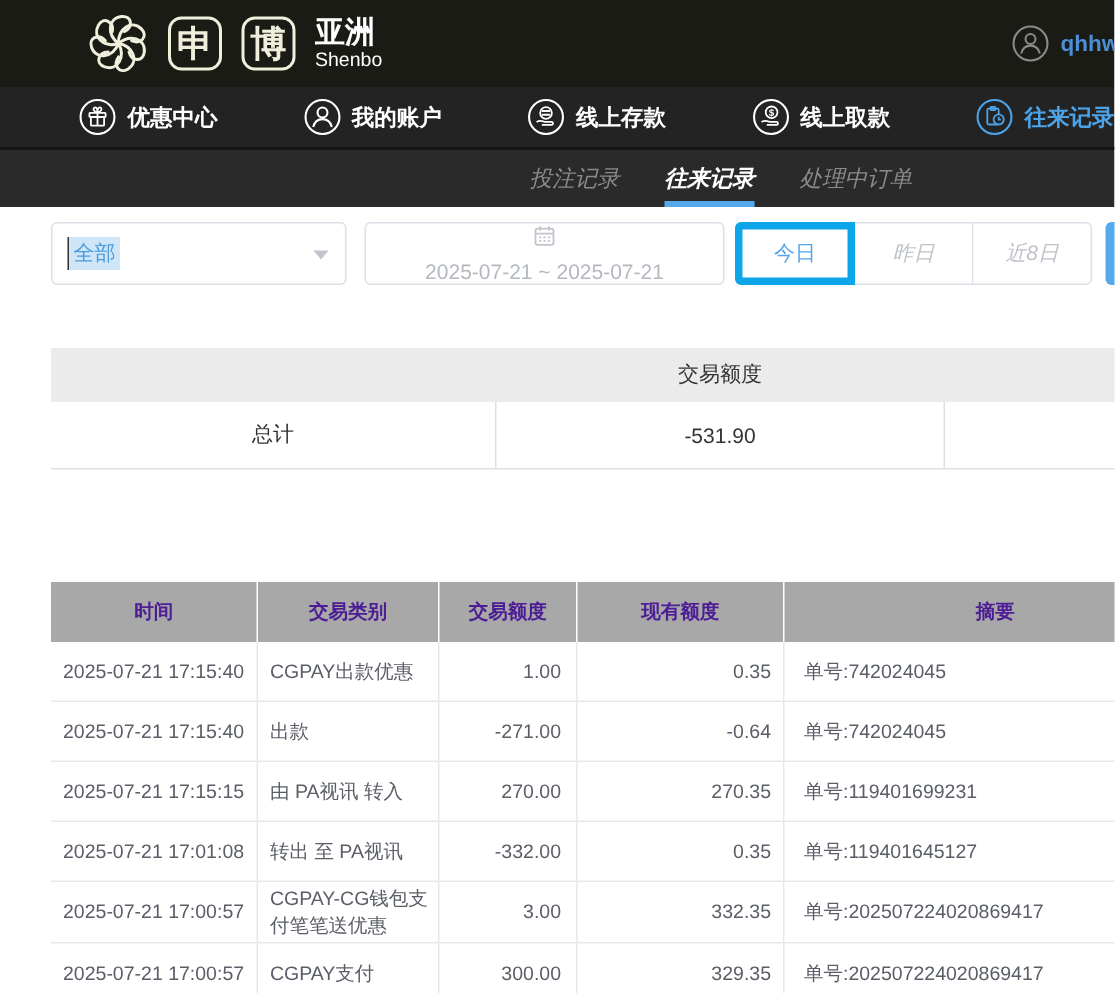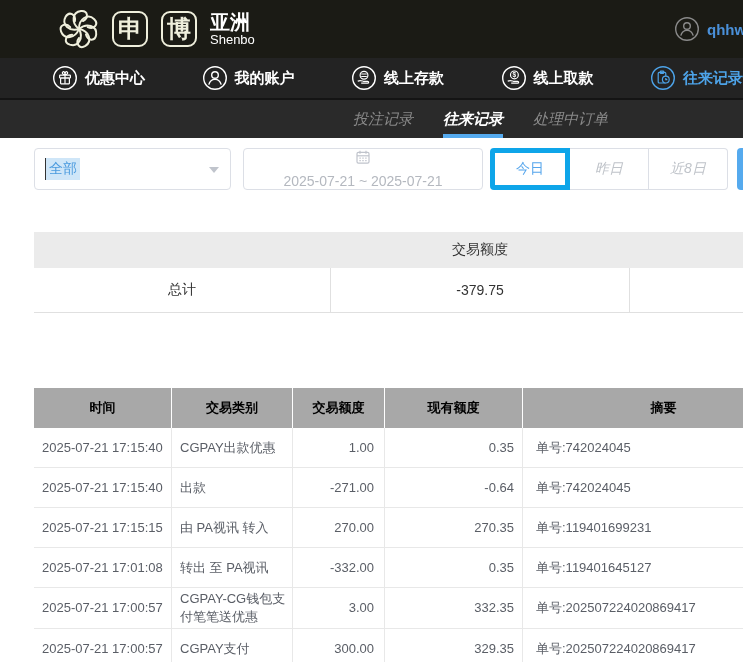--- a/index.html
+++ b/index.html
@@ -74,21 +74,21 @@
   .summary-row { height:45px; display:grid; grid-template-columns:296px 300px 1fr;
     align-items:center; border-bottom:1px solid #e0e0e0; }
   .summary-row .scell { text-align:left; height:100%; display:flex;
     align-items:center; justify-content:center; }
   .summary-row .scell.mid { border-left:1px solid #e0e0e0; border-right:1px solid #e0e0e0; }
 
   
   .txn-table { margin:75px 0 0 34px; width:770px; font-size:13px; color:#5a5e66; }
   .thead { height:40px; background:#a8a8a8; display:grid;
     grid-template-columns:138px 121px 92px 138px 1fr; }
-  .thead .hc { color:#000000; font-weight:700; display:flex; align-items:center;
+  .thead .hc { color:#4c1d95; font-weight:700; display:flex; align-items:center;
     justify-content:center; border-right:1px solid #fff; }
   .thead .hc:last-child { border-right:none; }
   .trow { display:grid; grid-template-columns:138px 121px 92px 138px 1fr;
     min-height:40px; border-bottom:1px solid #e8e8e8; }
   .tcell { display:flex; align-items:center; border-right:1px solid #e8e8e8;
     line-height:18px; }
   .tcell:last-child { border-right:none; }
   .c-time { padding-left:8px; }
   .c-type { padding:2px 6px 2px 8px; }
   .c-amount { justify-content:flex-end; padding-right:10px; }
@@ -223,21 +223,21 @@
   </div>
 
   <div class="summary">
     <div class="summary-head">
       <div class="hcell"></div>
       <div class="hcell">交易额度</div>
       <div class="hcell"></div>
     </div>
     <div class="summary-row">
       <div class="scell">总计</div>
-      <div class="scell mid">-379.75</div>
+      <div class="scell mid">-531.90</div>
       <div class="scell"></div>
     </div>
   </div>
 
   <div class="txn-table">
     <div class="thead">
       <div class="hc">时间</div>
       <div class="hc">交易类别</div>
       <div class="hc">交易额度</div>
       <div class="hc">现有额度</div>

